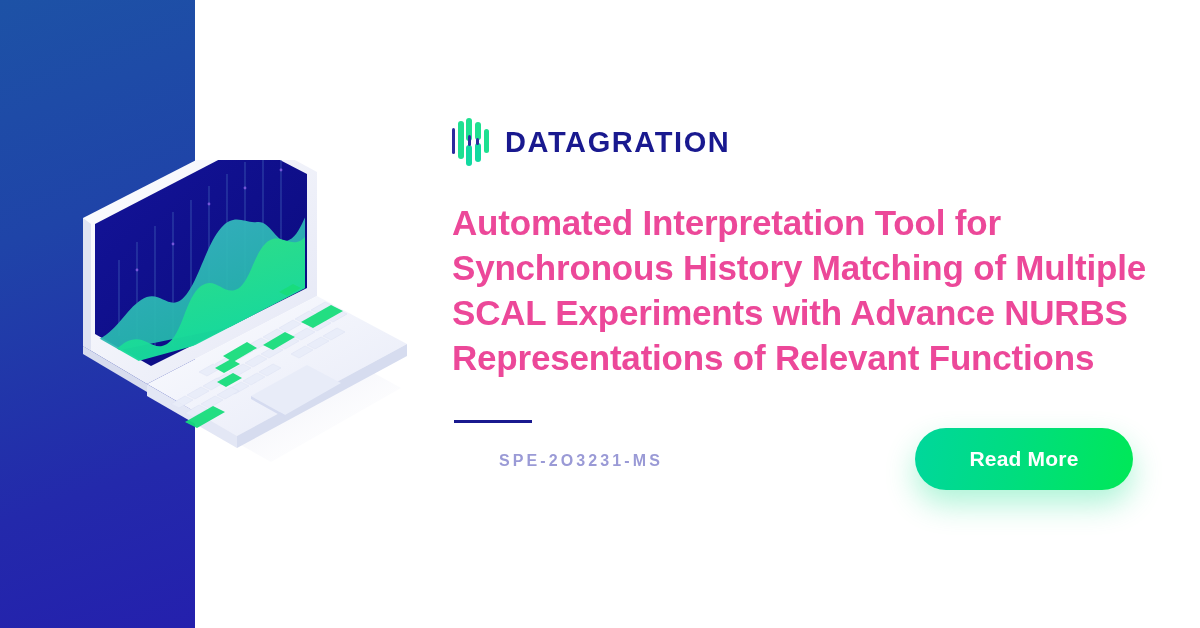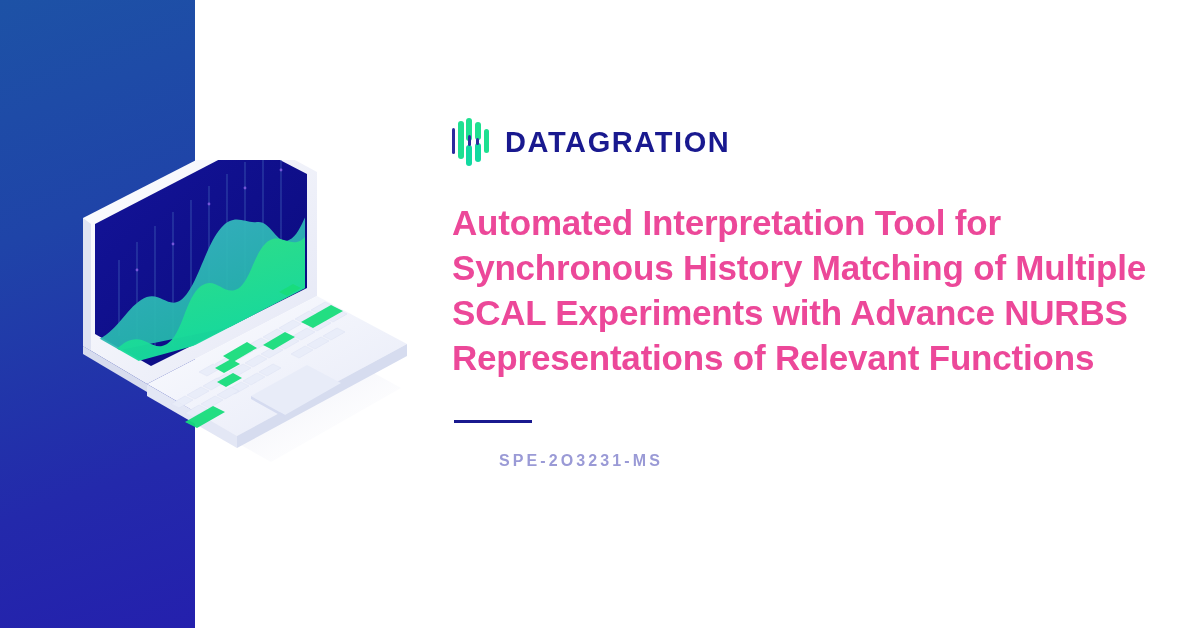--- a/index.html
+++ b/index.html
@@ -288,15 +288,18 @@
       </div>
       <div class="logo-word">DATAGRATION</div>
     </div>
 
     <h1 class="title">Automated Interpretation Tool for Synchronous History Matching of Multiple SCAL Experiments with Advance NURBS Representations of Relevant Functions</h1>
 
     <div class="divider"></div>
 
     <div class="doc-id">SPE-2O3231-MS</div>
 
+    <div class="cta-wrap">
+      <button class="cta-button">Read More</button>
+    </div>
 
   </div>
 </div>
 
 </body></html>

